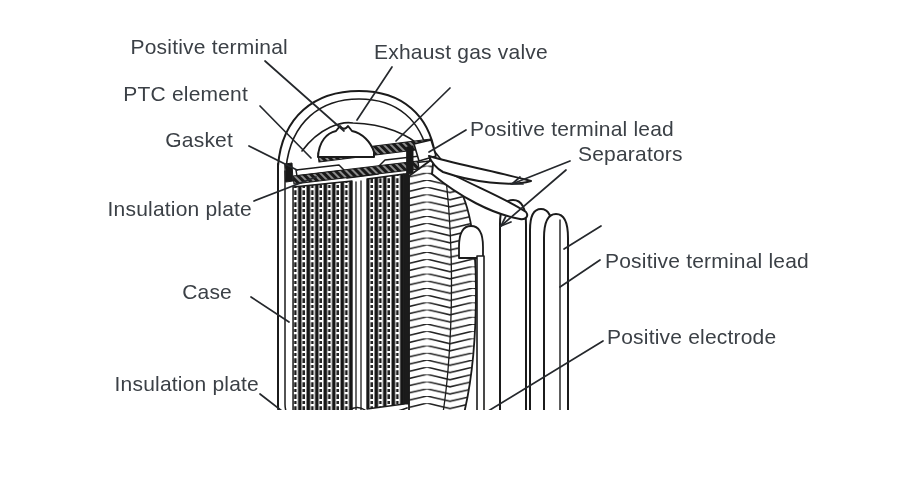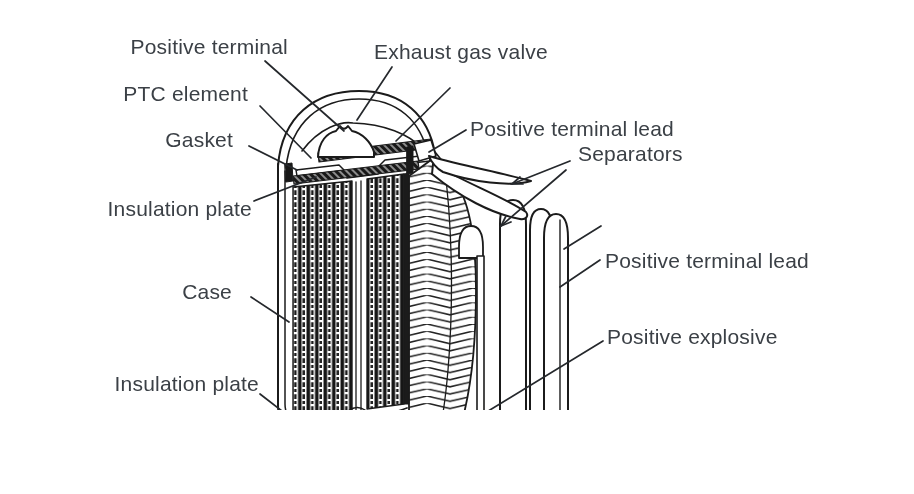--- a/index.html
+++ b/index.html
@@ -115,16 +115,16 @@
 
   <div class="label r" style="right:626px;top:35px">Positive terminal</div>
   <div class="label" style="left:374px;top:40px">Exhaust gas valve</div>
   <div class="label r" style="right:666px;top:82px">PTC element</div>
   <div class="label r" style="right:681px;top:128px">Gasket</div>
   <div class="label" style="left:578px;top:142px">Separators</div>
   <div class="label" style="left:470px;top:117px">Positive terminal lead</div>
   <div class="label r" style="right:662px;top:197px">Insulation plate</div>
   <div class="label" style="left:605px;top:249px">Positive terminal lead</div>
   <div class="label r" style="right:682px;top:280px">Case</div>
-  <div class="label" style="left:607px;top:325px">Positive explosive</div>
+  <div class="label" style="left:607px;top:325px">Positive electrode</div>
   <div class="label r" style="right:655px;top:372px">Insulation plate</div>
 
 </div>
 
 </body></html>

